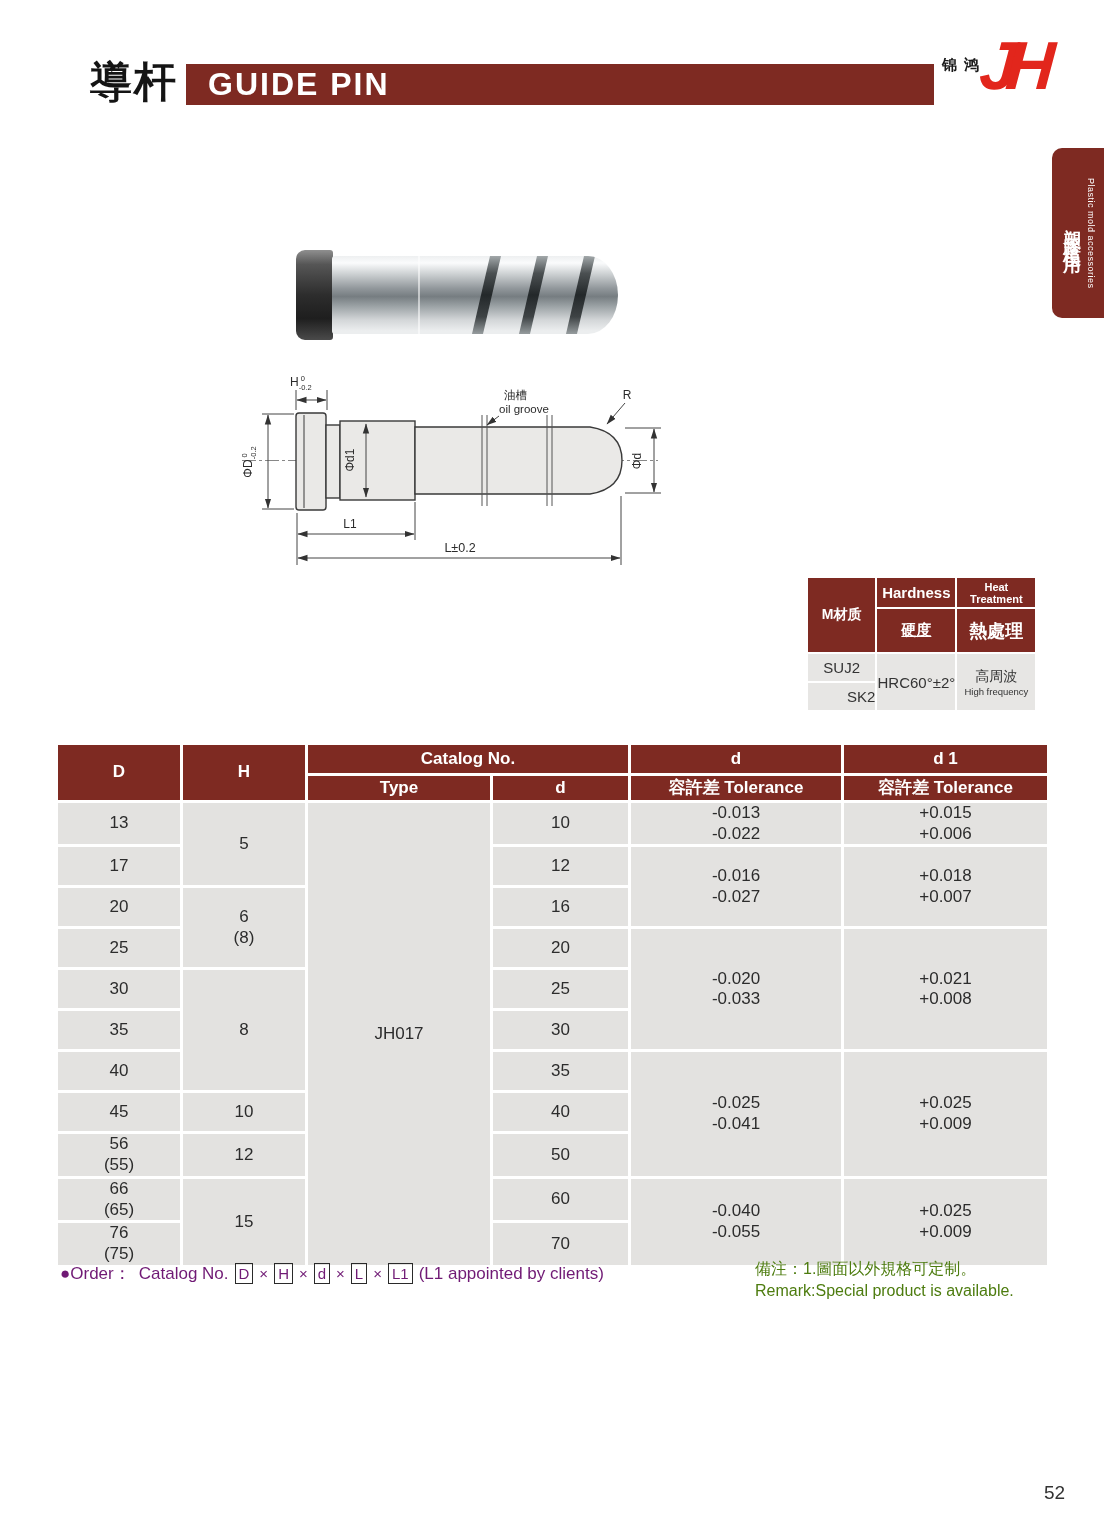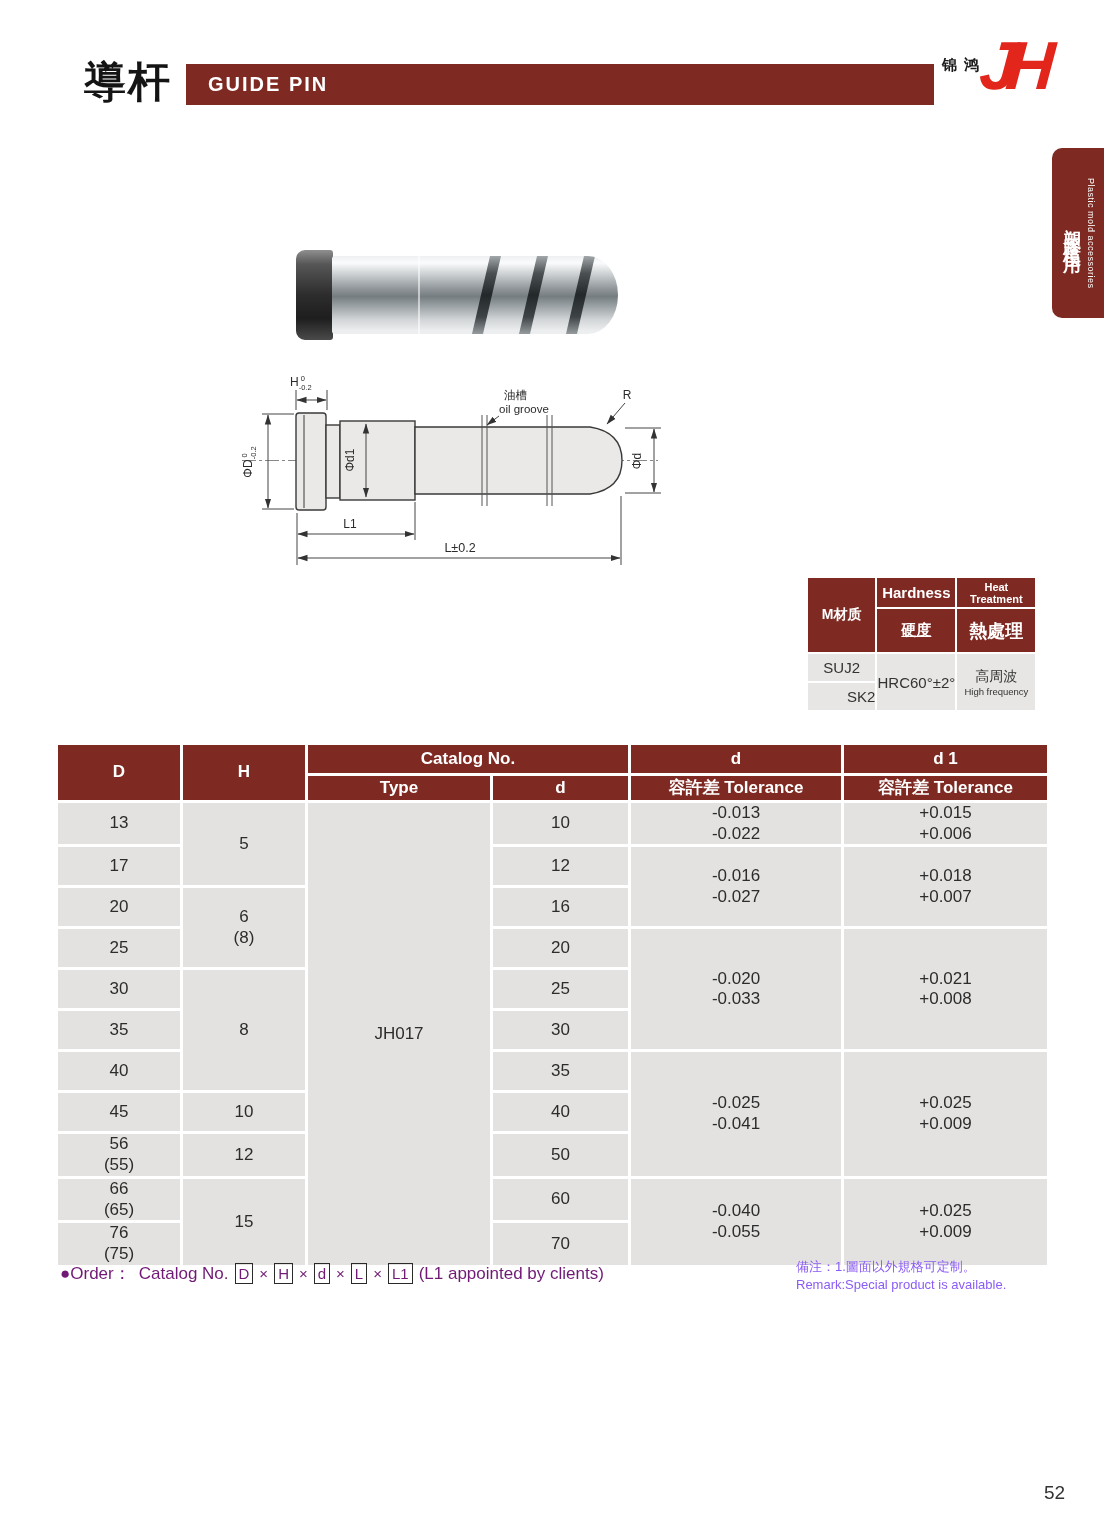--- a/index.html
+++ b/index.html
@@ -1,23 +1,23 @@
 <!DOCTYPE html>
 <html><head>
 <meta charset="utf-8">
 <style>
   * { margin:0; padding:0; box-sizing:border-box; }
   html,body { background:#fff; }
   body { font-family:"Liberation Sans","DejaVu Sans",sans-serif; color:#222; }
   .page { position:relative; width:1104px; height:1535px; background:#fff; overflow:hidden; }
 
   
-  .title-cn { position:absolute; left:84px; top:54px; font-size:42px; font-weight:900; color:#141414; letter-spacing:2px; }
+  .title-cn { position:absolute; left:90px; top:54px; font-size:42px; font-weight:900; color:#141414; letter-spacing:2px; }
   .banner { position:absolute; left:186px; top:64px; width:748px; height:41px; background:#7E2A22; display:flex; align-items:center; }
-  .banner span { color:#fff; font-size:20px; font-weight:bold; letter-spacing:2px; padding-left:22px; }
+  .banner span { color:#fff; font-size:32px; font-weight:bold; letter-spacing:2px; padding-left:22px; }
   .logo { position:absolute; left:936px; top:40px; width:150px; height:80px; }
   .logo-cn { position:absolute; left:6px; top:16px; font-size:15px; font-weight:bold; color:#1a1a1a; letter-spacing:7px; }
   .logo-en { position:absolute; left:44px; top:-14px; font-size:68px; font-weight:bold; font-style:italic; color:#E2261C; letter-spacing:-12px; transform:skewX(-4deg); }
 
   
   .side-tab { position:absolute; left:1052px; top:148px; width:52px; height:170px; background:#7E2A22; border-radius:10px 0 0 10px; display:flex; justify-content:center; align-items:center; gap:2px; padding:10px 2px; }
   .side-tab .cn { writing-mode:vertical-rl; text-orientation:upright; color:#fff; font-size:18px; font-weight:bold; letter-spacing:9px; }
   .side-tab .en { writing-mode:vertical-rl; color:#fff; font-size:9px; letter-spacing:0.5px; }
 
   
@@ -50,21 +50,21 @@
   .main-table .bd { background:#E3E2E0; color:#2c2c2c; font-size:17px; }
   .main-table tr.hrow1 td { height:28px; }
   .main-table tr.hrow2 td { height:24px; }
   .main-table tbody tr td { height:38px; }
 
   
   .order { position:absolute; left:60px; top:1262px; display:flex; align-items:center; font-size:17px; color:#701a75; }
   .order .gap { margin-left:8px; }
   .order .box { display:inline-block; border:1.5px solid #2a2a2a; padding:0 3px; margin:0 6px; font-size:15px; line-height:19px; }
   .order .x { font-size:15px; }
-  .remark { position:absolute; left:755px; top:1258px; font-size:13px; color:#8b5cf6; line-height:1.35;margin-left:41px; }
+  .remark { position:absolute; left:755px; top:1258px; font-size:16px; color:#4d7c0f; line-height:1.35; }
   .page-num { position:absolute; left:1044px; top:1482px; font-size:19px; color:#333; }
 </style>
 </head>
 <body>
 
 <div class="page">
 
   <div class="title-cn">導杆</div>
   <div class="banner">
     <span>GUIDE PIN</span>

